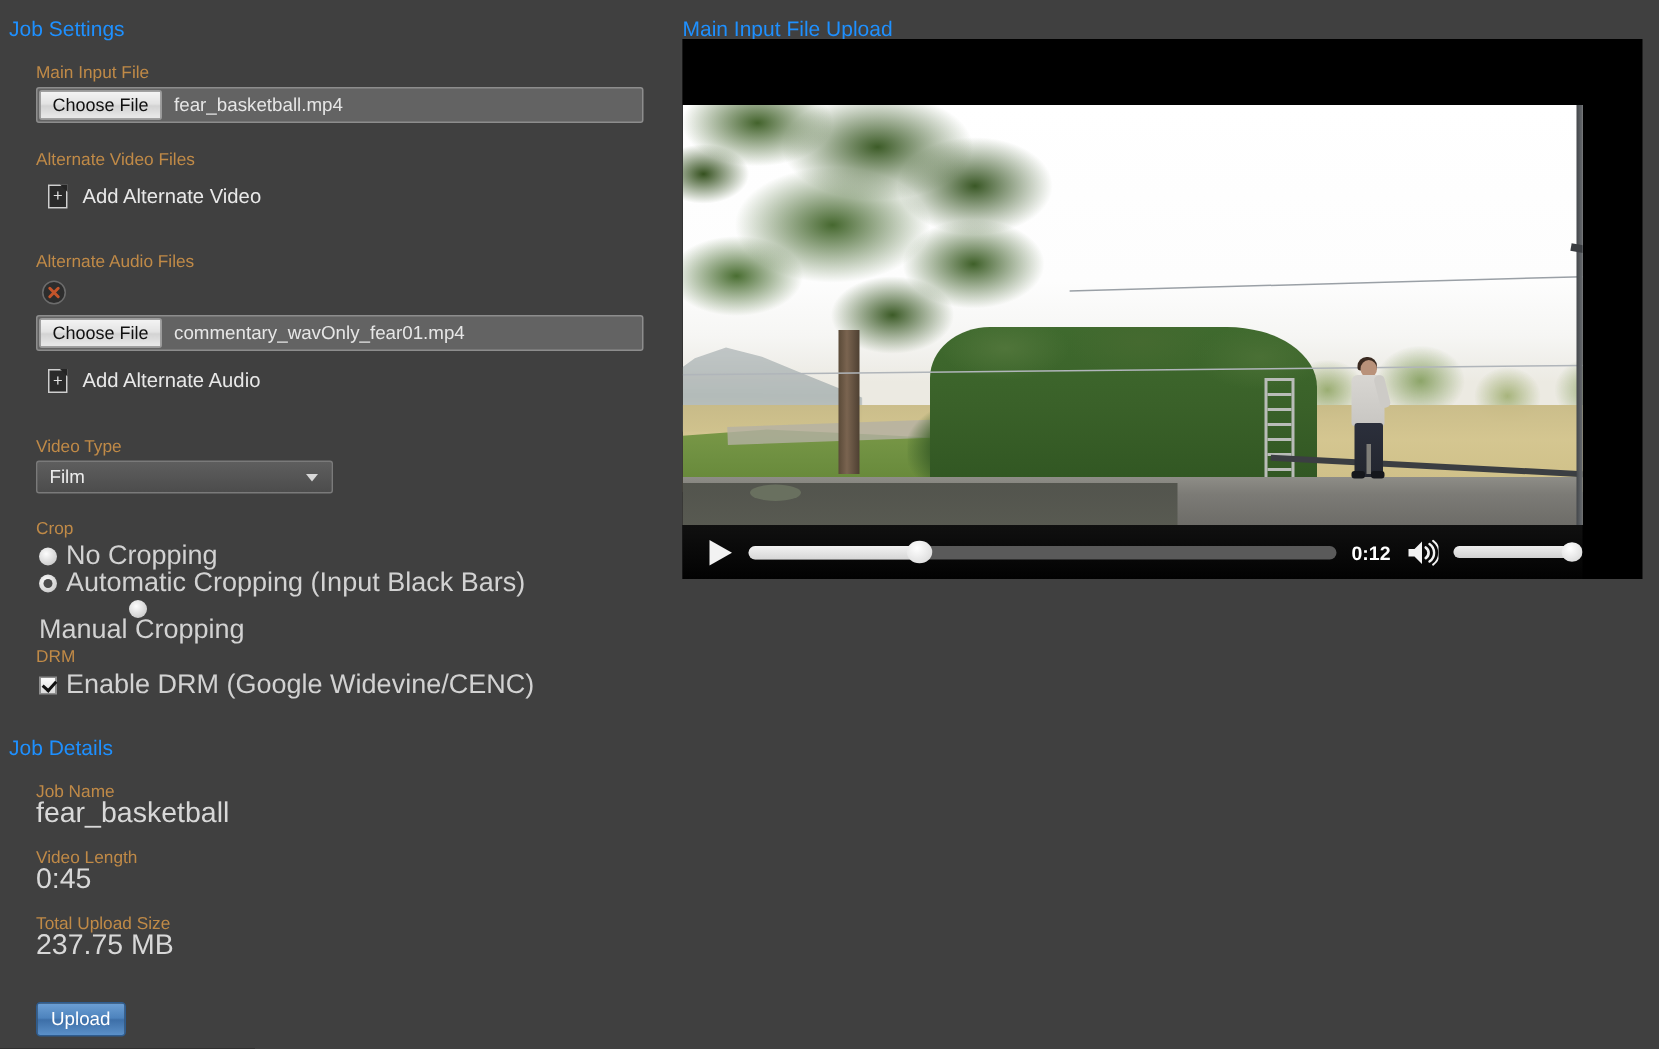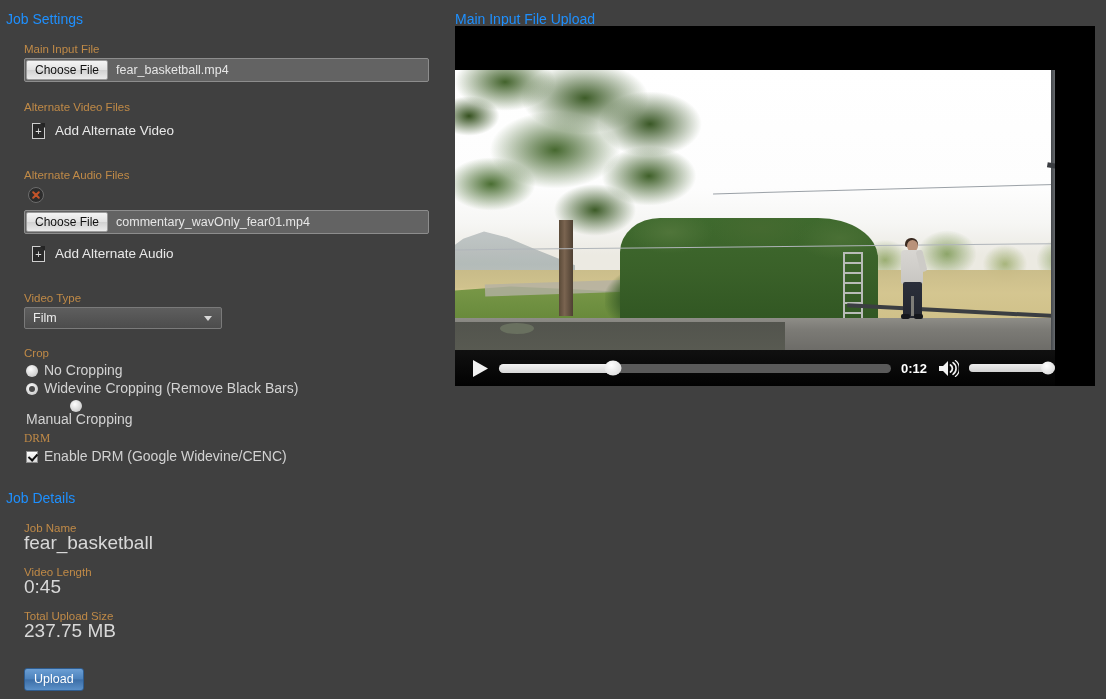--- a/index.html
+++ b/index.html
@@ -30,21 +30,21 @@
     font-size: 11.5px;
     line-height: 14px;
   }
   .field-value {
     color: #d8d8d8;
     font-size: 19px;
     line-height: 16px;
   }
   .opt-label {
     color: #d2d2d2;
-    font-size: 14px;
+    font-size: 18px;
     line-height: 15px;
   }
 
   
   .left-col {
     position: absolute;
     left: 0; top: 0;
     width: 455px;
     height: 699px;
   }
@@ -621,29 +621,29 @@
 
     <div class="field-label indent" style="top:346px;">Crop</div>
 
     <div class="opt-row" style="top:363px;">
       <span class="radio"></span>
       <span class="opt-label">No Cropping</span>
     </div>
 
     <div class="opt-row" style="top:381px;">
       <span class="radio checked"></span>
-      <span class="opt-label">Widevine Cropping (Remove Black Bars)</span>
+      <span class="opt-label">Automatic Cropping (Input Black Bars)</span>
     </div>
 
     <div class="opt-row" style="top:400px;flex-direction:column;">
       <span class="radio"></span>
       <span class="opt-label">Manual Cropping</span>
     </div>
 
-    <div class="field-label indent" style="top:431px;font-family:Liberation Serif, serif;">DRM</div>
+    <div class="field-label indent" style="top:431px;">DRM</div>
     <div class="opt-row" style="top:449px;">
       <span class="checkbox checked"></span>
       <span class="opt-label">Enable DRM (Google Widevine/CENC)</span>
     </div>
 
     <div class="section-title" style="position:absolute; left:6px; top:490px;">Job Details</div>
 
     <div class="field-label indent" style="top:521px;">Job Name</div>
     <div class="field-value indent" style="top:535px;">fear_basketball</div>
 

